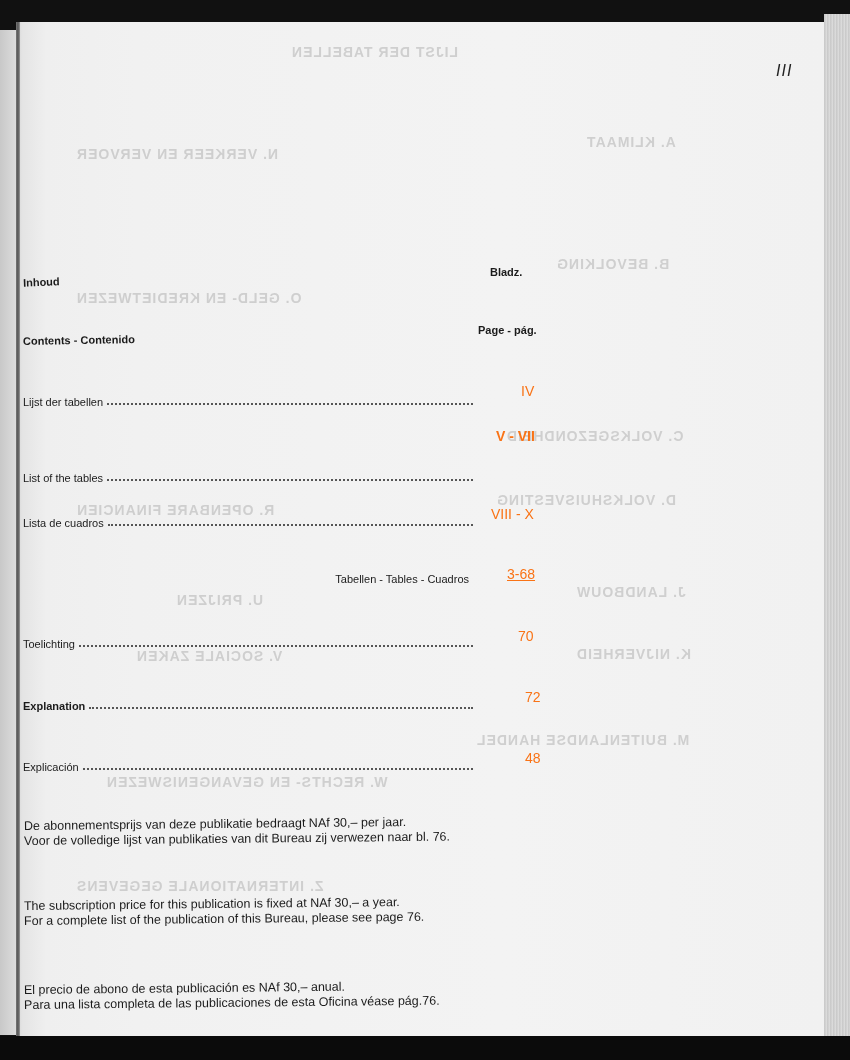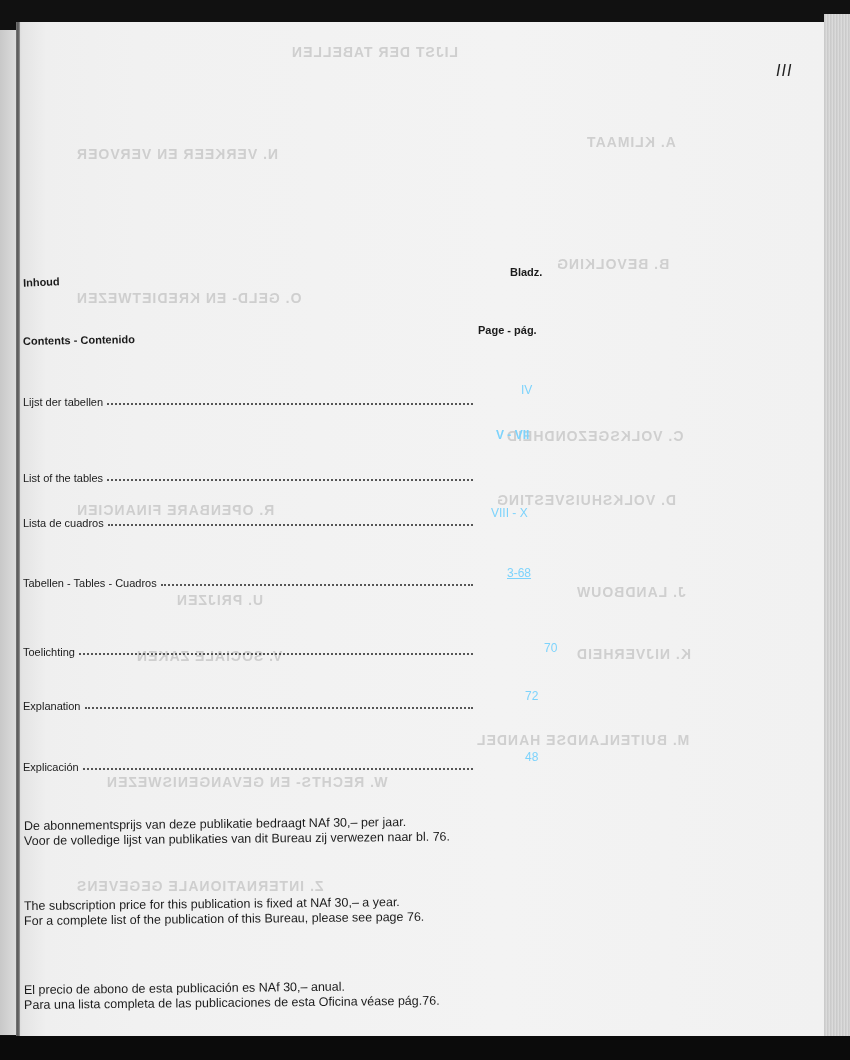--- a/index.html
+++ b/index.html
@@ -34,21 +34,21 @@
     .ghost .gh { font-weight: bold; font-size: 14px; letter-spacing: 1px; }
 
     
     .txt { position: absolute; color: #1b1b1b; white-space: nowrap; }
     .hdr { font-size: 11px; font-weight: bold; }
     .pgnum { position: absolute; left: 760px; top: 40px; font-size: 16px; color: #222; letter-spacing: 1px; font-style: italic; }
 
     .toc-row { position: absolute; left: 23px; width: 450px; height: 16px; font-size: 11px; color: #1b1b1b; display: flex; align-items: flex-end; }
     .toc-label { white-space: nowrap; padding-right: 4px; }
     .toc-dots { flex: 1; border-bottom: 2px dotted #555; height: 1px; margin-bottom: 3px; }
-    .toc-page { position: absolute; font-size: 12px; color: #7dd3fc; white-space: nowrap; }
+    .toc-page { position: absolute; font-size: 14px; color: #f97316; white-space: nowrap; }
 
     .note { position: absolute; left: 24px; font-size: 12.5px; color: #1b1b1b; white-space: nowrap; line-height: 15px; transform: rotate(-0.6deg); transform-origin: left; }
   </style>
 </head>
 <body>
 
 <div class="scan"></div>
 <div class="left-strip"></div>
 <div class="page-stack"></div>
 
@@ -71,54 +71,54 @@
     <span class="g gh" style="left:120px; top:626px;">V. SOCIALE ZAKEN</span>
     <span class="g gh" style="left:90px; top:752px;">W. RECHTS- EN GEVANGENISWEZEN</span>
     <span class="g gh" style="left:60px; top:856px;">Z. INTERNATIONALE GEGEVENS</span>
   </div>
 
   <div class="pgnum">III</div>
 </div>
 
 <div class="txt hdr" style="left:23px; top:276px; transform:rotate(-2deg);">Inhoud</div>
 <div class="txt hdr" style="left:23px; top:334px; transform:rotate(-1deg);">Contents - Contenido</div>
-<div class="txt hdr" style="left:490px; top:266px;margin-left:20px;">Bladz.</div>
+<div class="txt hdr" style="left:490px; top:266px;">Bladz.</div>
 <div class="txt hdr" style="left:478px; top:324px;">Page - pág.</div>
 
 <div class="toc-row" style="top:392px;">
   <span class="toc-label">Lijst der tabellen</span>
   <span class="toc-dots"></span>
 </div>
 <div class="toc-page" style="left:521px; top:383px;">IV</div>
 
 <div class="toc-row" style="top:468px;">
   <span class="toc-label">List of the tables</span>
   <span class="toc-dots"></span>
 </div>
 <div class="toc-page" style="left:496px; top:428px;font-weight:bold;">V - VII</div>
 
 <div class="toc-row" style="top:513px;">
   <span class="toc-label">Lista de cuadros</span>
   <span class="toc-dots"></span>
 </div>
 <div class="toc-page" style="left:491px; top:506px;">VIII - X</div>
 
-<div class="toc-row" style="top:573px;">
+<div class="toc-row" style="top:573px;flex-direction:column;">
   <span class="toc-label">Tabellen - Tables - Cuadros</span>
   <span class="toc-dots"></span>
 </div>
 <div class="toc-page" style="left:507px; top:566px;text-decoration:underline;">3-68</div>
 
-<div class="toc-row" style="top:634px;margin-top:8px;">
+<div class="toc-row" style="top:634px;">
   <span class="toc-label">Toelichting</span>
   <span class="toc-dots"></span>
 </div>
-<div class="toc-page" style="left:544px; top:628px;margin-top:13px;">70</div>
+<div class="toc-page" style="left:518px; top:628px;">70</div>
 
-<div class="toc-row" style="top:696px;">
+<div class="toc-row" style="top:696px;font-weight:bold;">
   <span class="toc-label">Explanation</span>
   <span class="toc-dots"></span>
 </div>
 <div class="toc-page" style="left:525px; top:689px;">72</div>
 
 <div class="toc-row" style="top:757px;">
   <span class="toc-label">Explicación</span>
   <span class="toc-dots"></span>
 </div>
 <div class="toc-page" style="left:525px; top:750px;">48</div>

